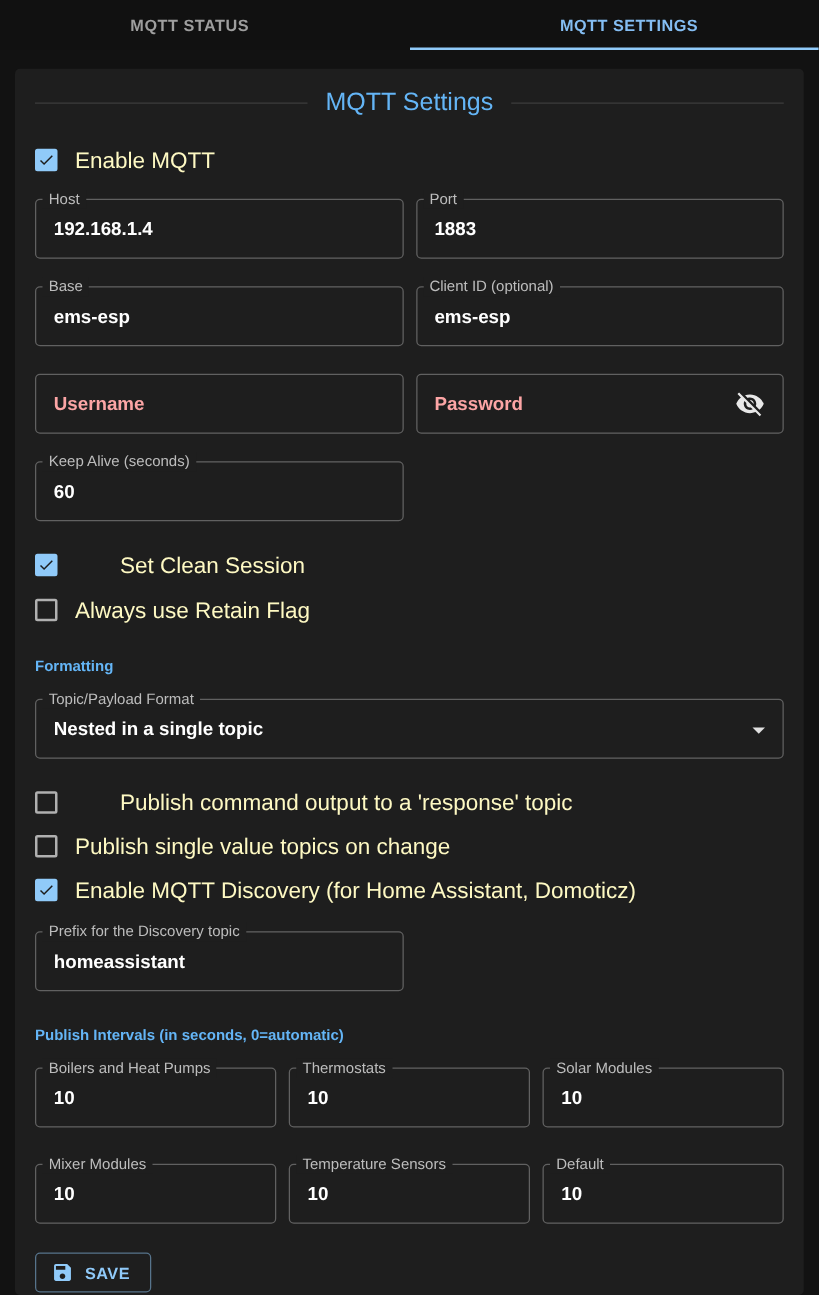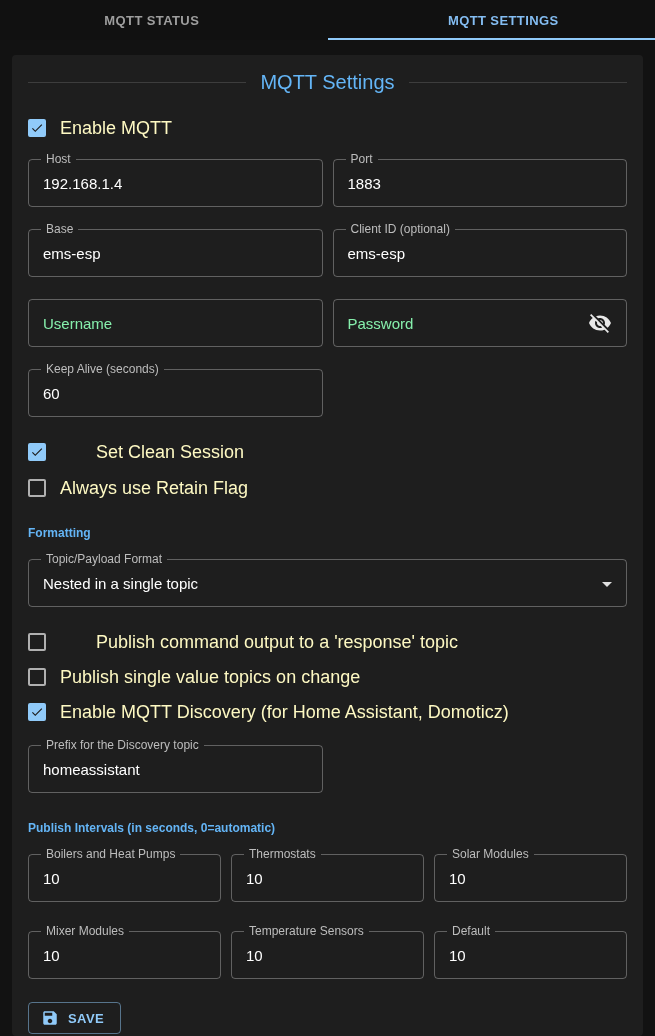--- a/index.html
+++ b/index.html
@@ -23,24 +23,24 @@
     margin-right:14px;flex:none;display:flex;align-items:center;justify-content:center;}
   .cb svg{display:none;width:14px;height:14px;fill:#1c1c1c;}
   .cb.checked{background:#90caf9;border-color:#90caf9;}
   .cb.checked svg{display:block;}
   .cblabel{color:#fef9c3;font-size:18px;font-weight:400;}
   
   .grid2{display:grid;grid-template-columns:1fr 1fr;column-gap:10px;row-gap:22px;}
   .grid3{display:grid;grid-template-columns:1fr 1fr 1fr;column-gap:10px;row-gap:29px;}
   .field{position:relative;height:48px;box-sizing:border-box;border:1px solid rgba(255,255,255,.3);
     border-radius:4px;display:flex;align-items:center;padding:0 14px;}
-  .field .flabel{position:absolute;top:-8px;left:12px;background:#1e1e1e;padding:0 5px;
+  .field .flabel{position:absolute;top:-8px;left:5px;background:#1e1e1e;padding:0 5px;
     font-size:12px;line-height:15px;color:#bdbdbd;white-space:nowrap;}
-  .field .fvalue{font-size:15px;font-weight:400;color:#fff;white-space:nowrap;}
-  .field.placeholder .fvalue{color:#86efac;text-align:center;}
+  .field .fvalue{font-size:15px;font-weight:700;color:#fff;white-space:nowrap;}
+  .field.placeholder .fvalue{color:#fca5a5;text-align:center;}
   .field .arrow{position:absolute;right:7px;top:12px;width:24px;height:24px;fill:#e0e0e0;}
   .field .eye{margin-left:auto;width:24px;height:24px;fill:#e8e8e8;flex:none;cursor:pointer;}
   .half{width:calc(50% - 5px);}
   
   .section-hd{color:#64b5f6;font-size:12px;font-weight:700;line-height:20px;}
   
   .save-btn{margin-top:23px;display:inline-flex;align-items:center;gap:9px;
     padding:6px 16px 6px 12px;background:transparent;border:1px solid rgba(144,202,249,.5);
     border-radius:4px;color:#90caf9;font-family:"Liberation Sans",sans-serif;
     font-size:13px;font-weight:700;letter-spacing:.4px;cursor:pointer;}

